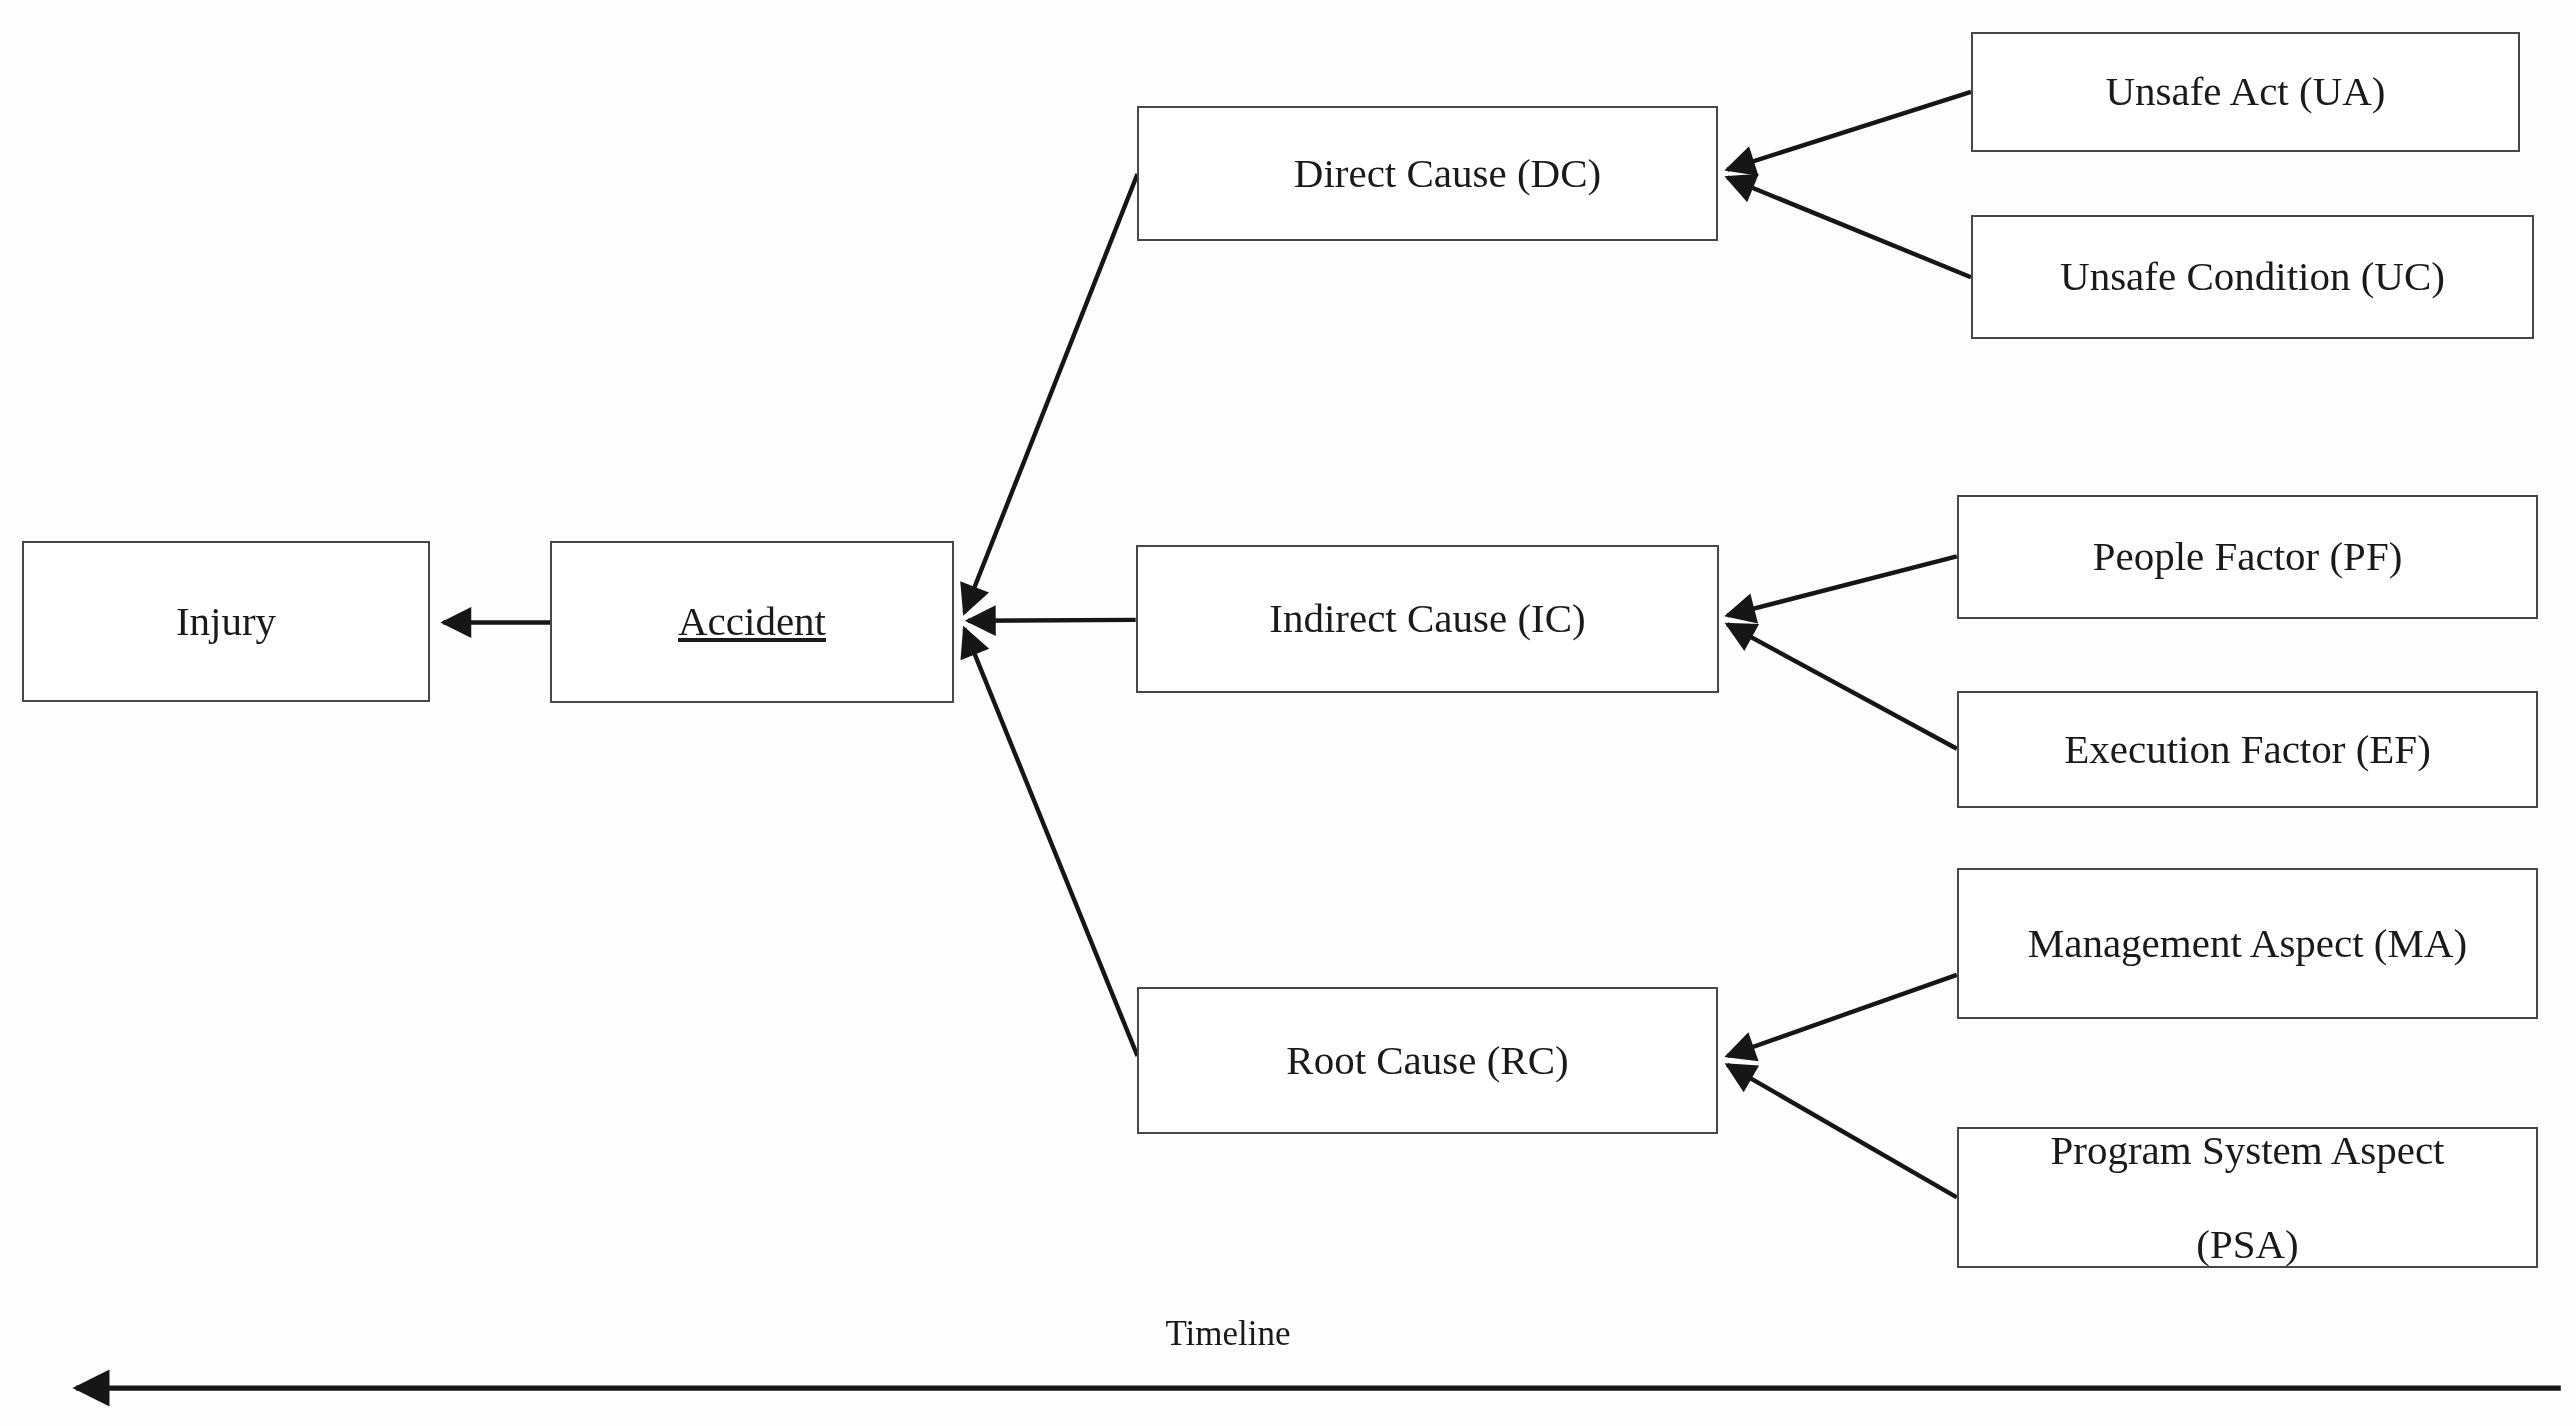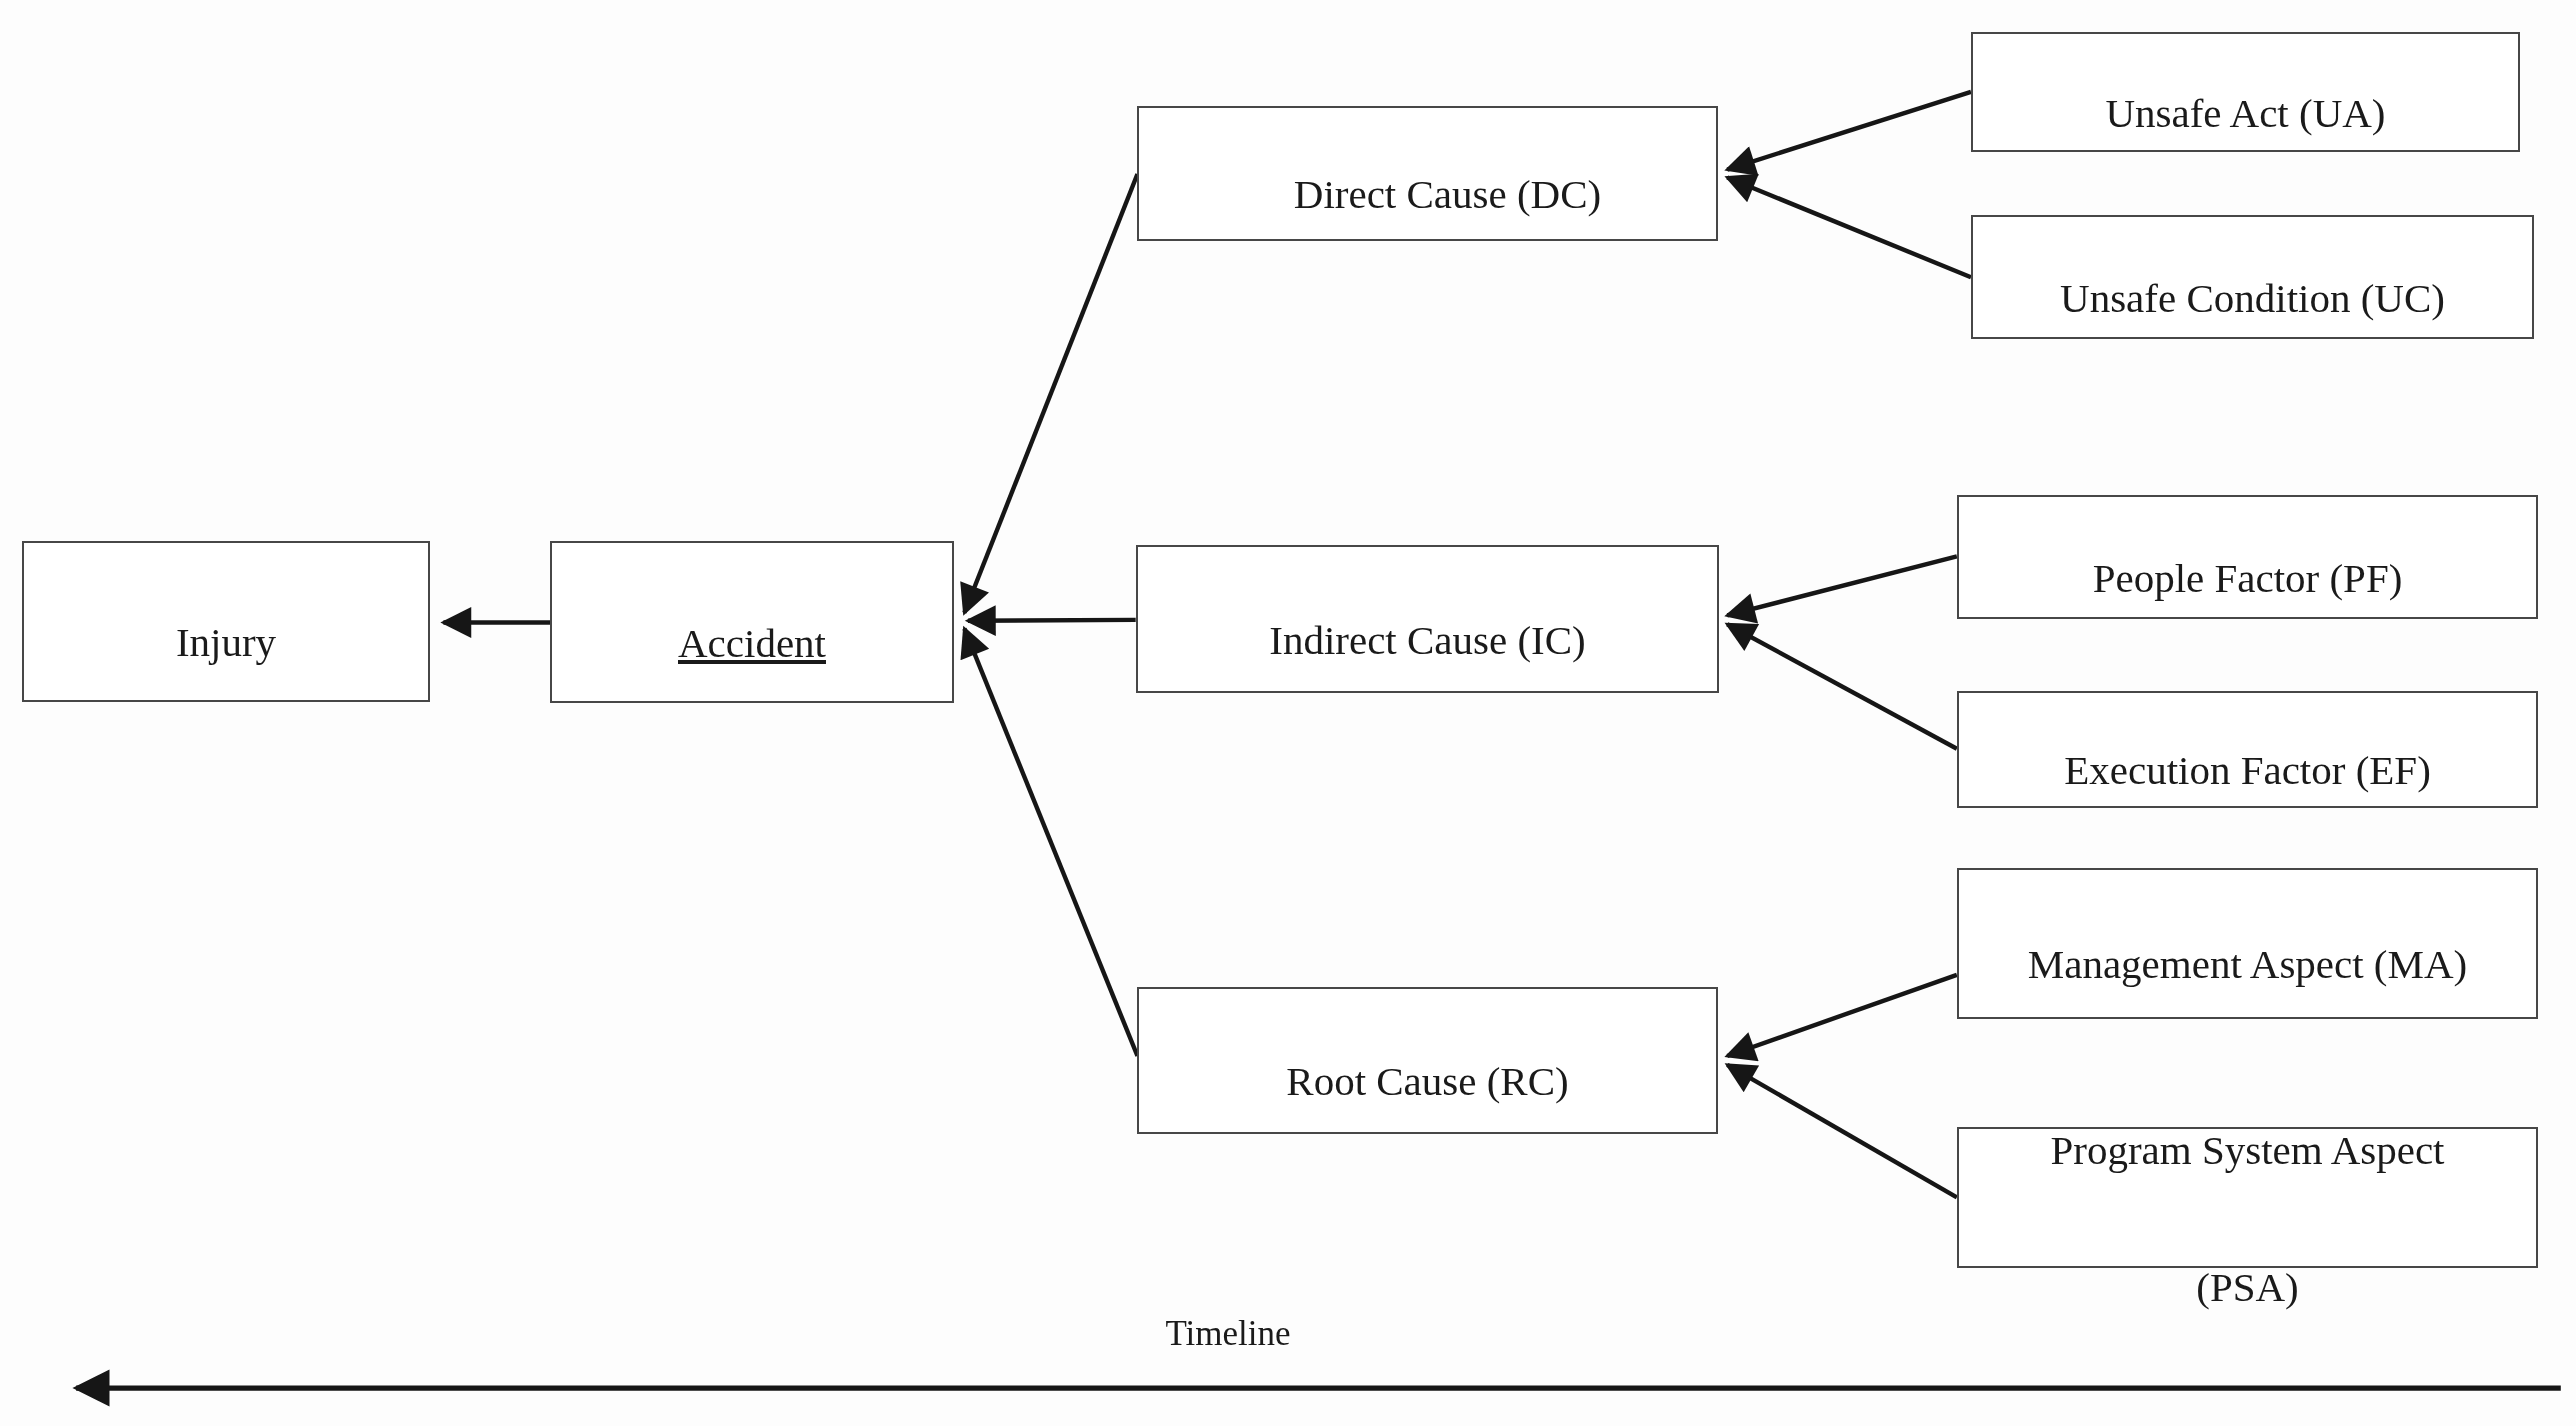--- a/index.html
+++ b/index.html
@@ -23,21 +23,21 @@
     border: 2.6px solid #474747;
     display: flex;
     flex-direction: column;
     align-items: center;
     justify-content: center;
     text-align: center;
     font-size: 41px;
     line-height: 1.15;
     z-index: 2;
   }
-  .node span { display: block; padding: 0 16px; margin-top: 43px; }
+  .node span { display: block; padding: 0 16px; }
   
   #n-injury   { left: 22px;   top: 541px;  width: 408px; height: 161px; }
   #n-accident { left: 550px;  top: 541px;  width: 404px; height: 162px; text-decoration: underline; }
   #n-dc       { left: 1137px; top: 106px;  width: 581px; height: 135px; padding-left: 40px; }
   #n-ic       { left: 1136px; top: 545px;  width: 583px; height: 148px; }
   #n-rc       { left: 1137px; top: 987px; width: 581px; height: 147px; }
   #n-ua       { left: 1971px; top: 32px;   width: 549px; height: 120px; }
   #n-uc       { left: 1971px; top: 215px;  width: 563px; height: 124px; }
   #n-pf       { left: 1957px; top: 495px;  width: 581px; height: 124px; }
   #n-ef       { left: 1957px; top: 691px;  width: 581px; height: 117px; }

